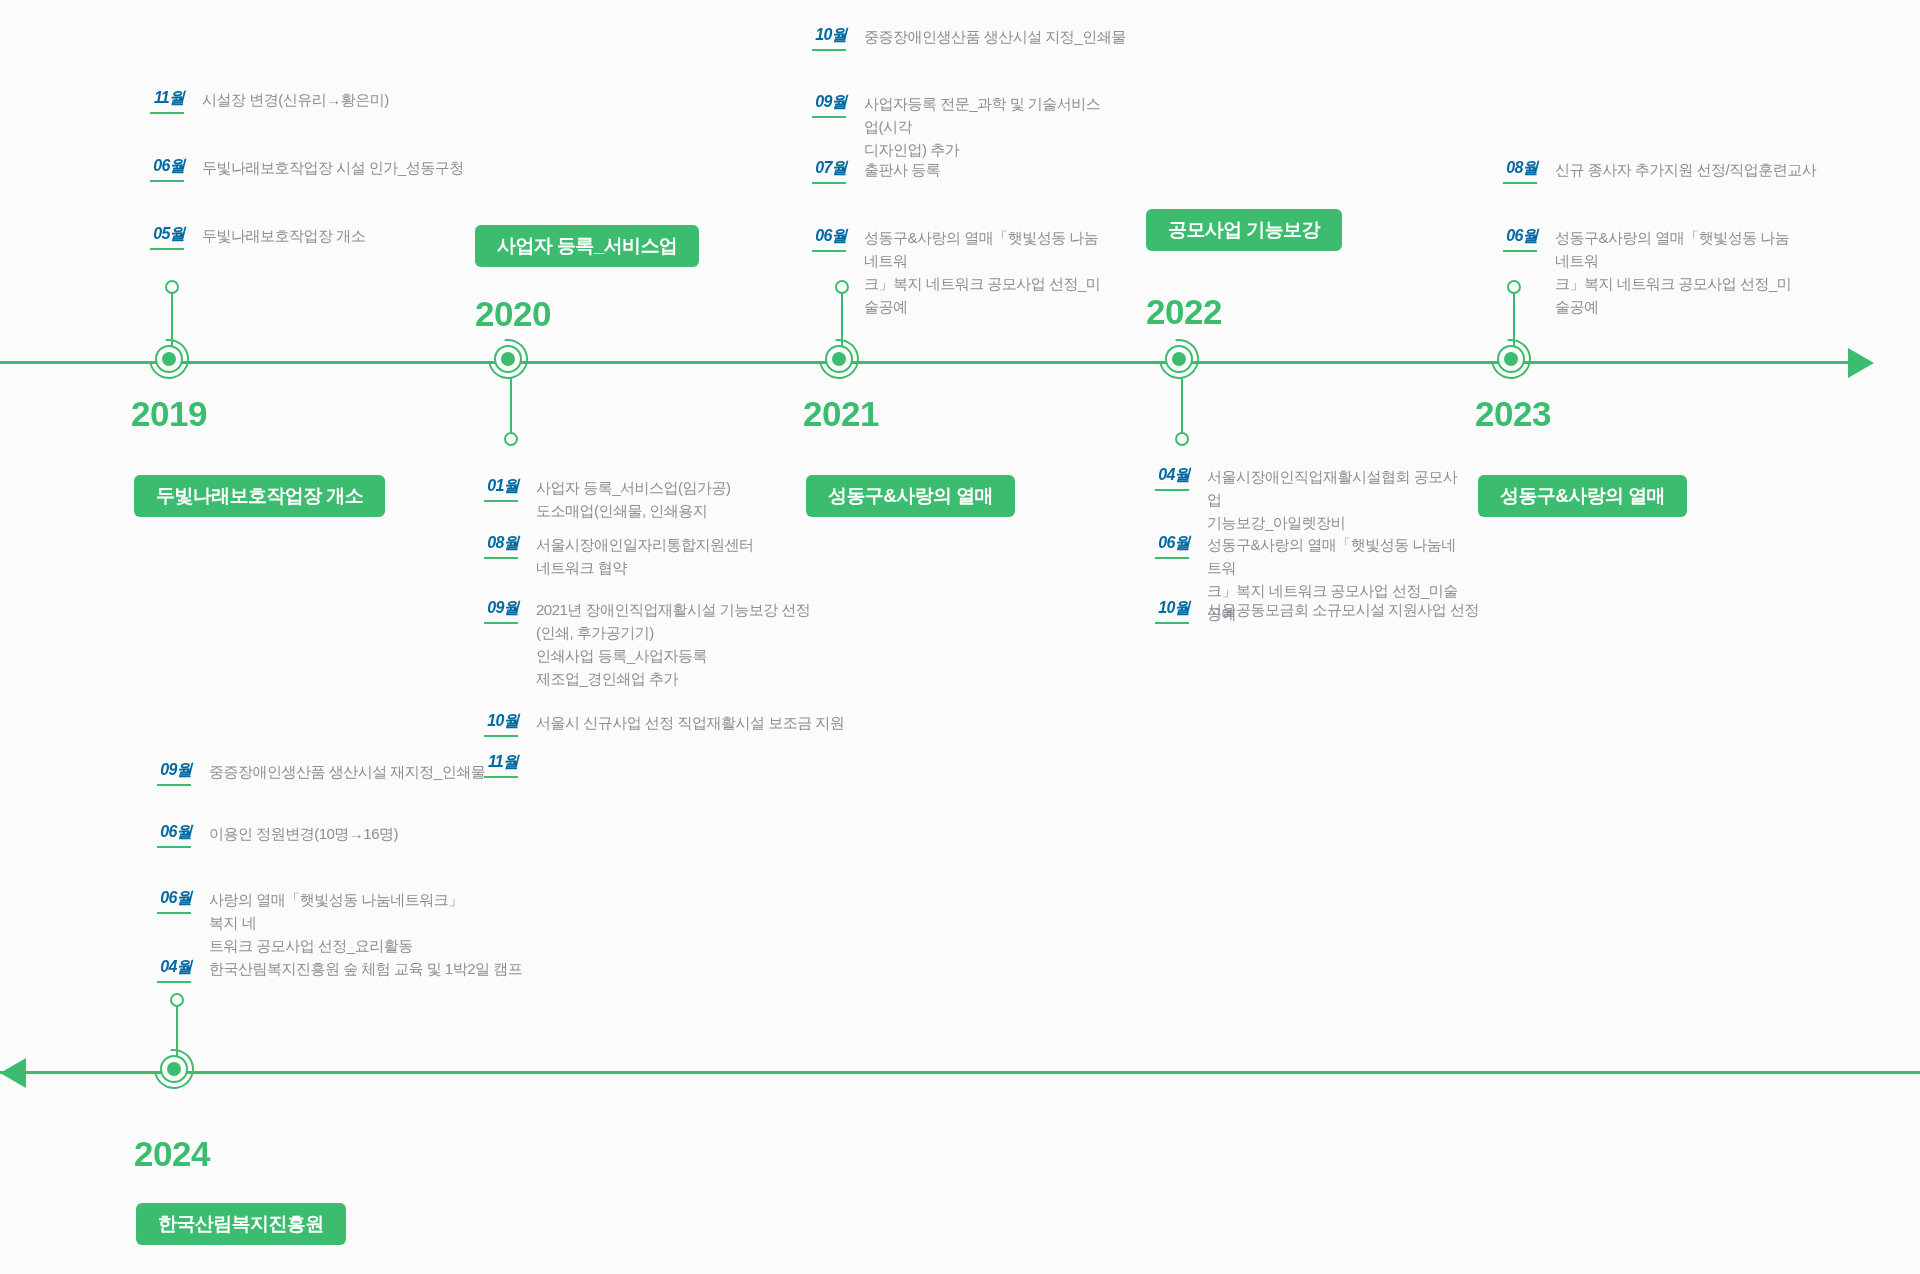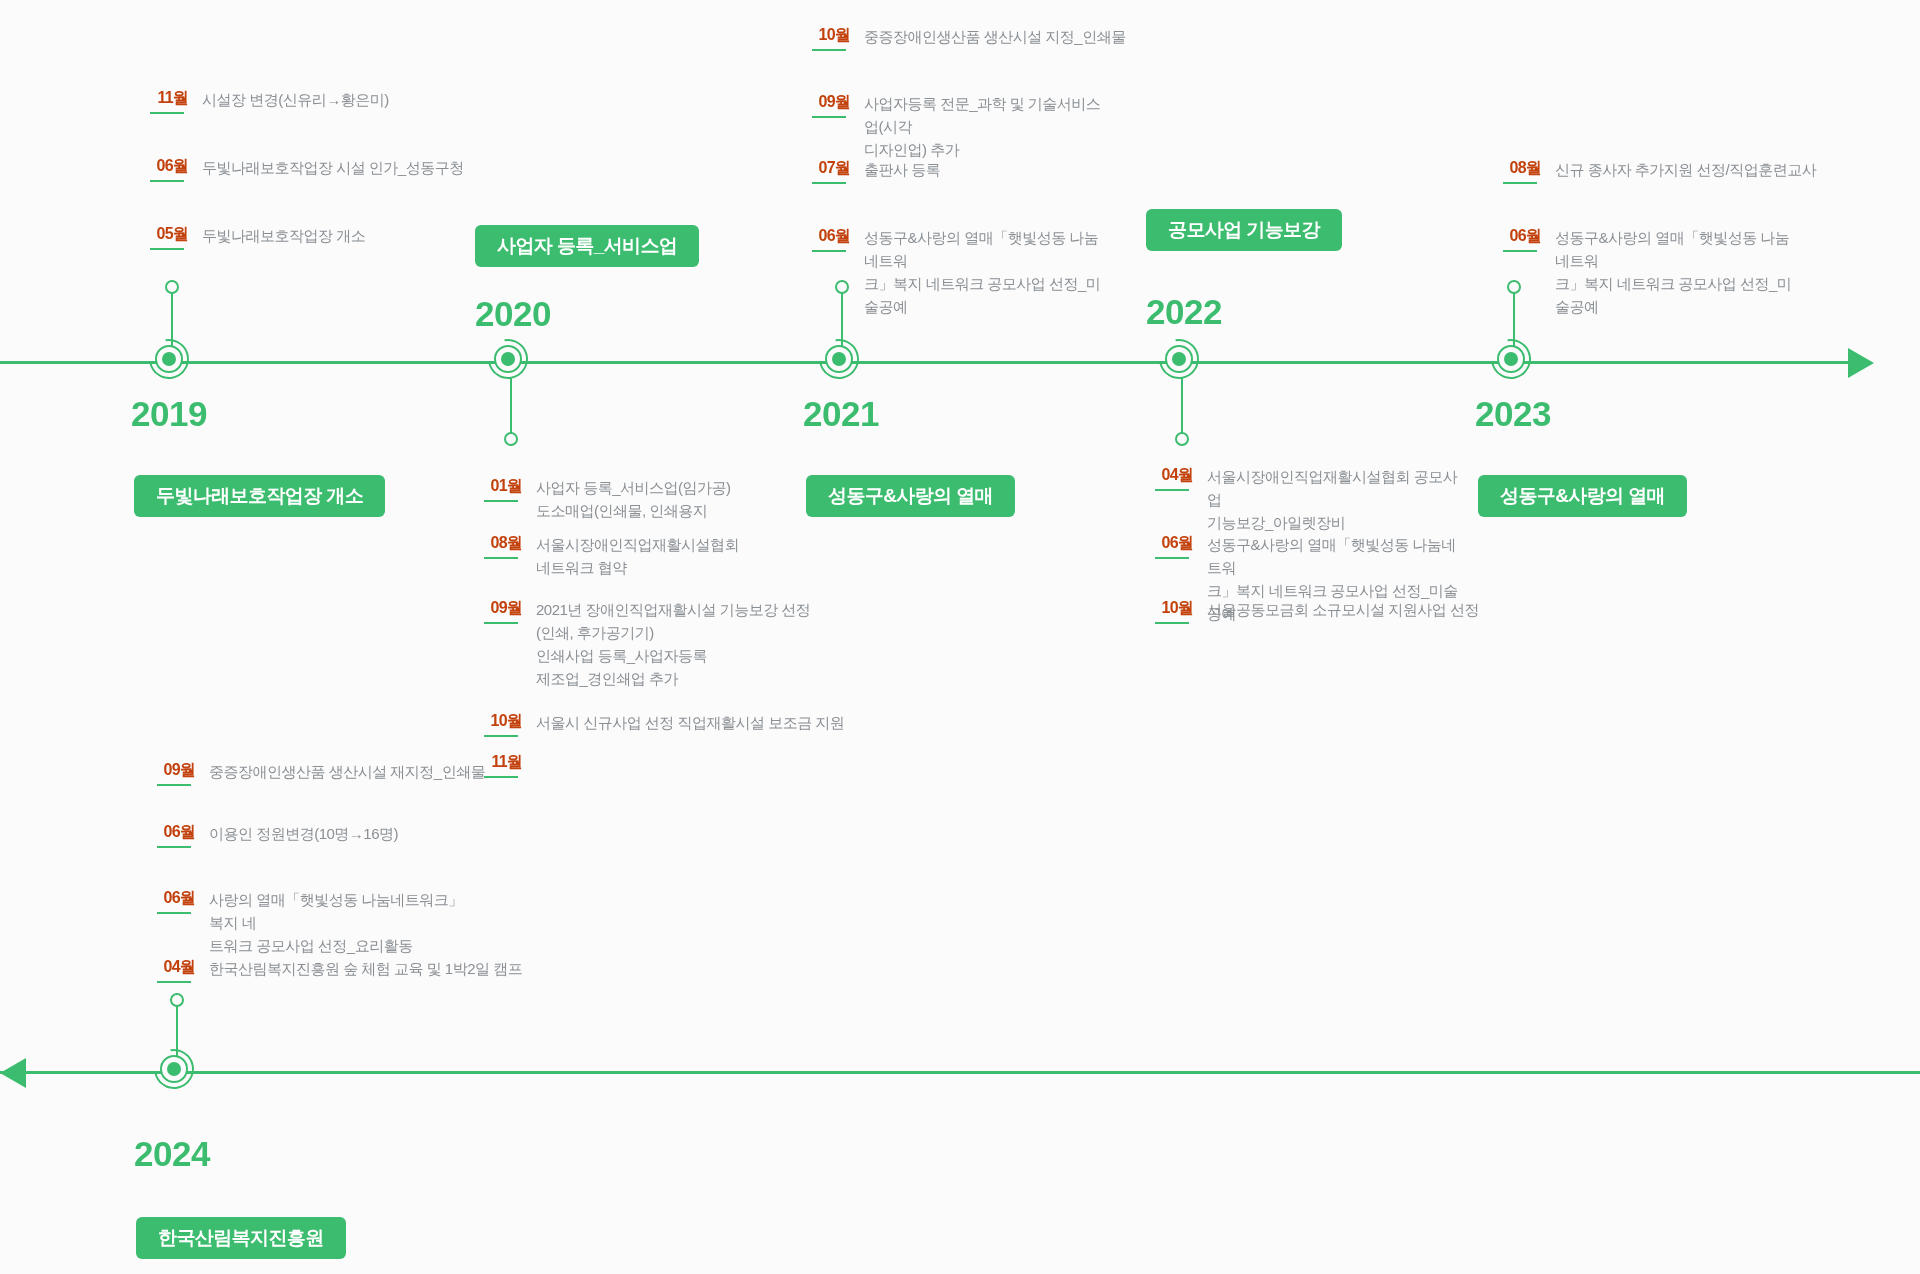--- a/index.html
+++ b/index.html
@@ -67,23 +67,23 @@
     position:absolute;background:#3cbc6e;color:#ffffff;
     border-radius:6px;font-size:19px;font-weight:bold;
     display:flex;align-items:center;justify-content:center;
     padding:0 22px;height:42px;white-space:nowrap;letter-spacing:-0.6px;
   }
 
   
   .event{position:absolute;display:flex;align-items:flex-start;}
   .month{
     position:relative;flex:0 0 auto;width:38px;
-    font-size:16px;font-weight:bold;color:#c2410c;
-    text-align:right;letter-spacing:-0.8px;line-height:20px;
-    padding-bottom:6px;white-space:nowrap;
+    font-size:16px;font-weight:bold;color:#0369a1;
+    text-align:center;letter-spacing:-0.8px;line-height:20px;
+    padding-bottom:6px;white-space:nowrap;font-style:italic;
   }
   .month::after{
     content:"";position:absolute;left:0;bottom:0;width:34px;height:2px;background:#3cbc6e;
   }
   .desc{
     flex:1 1 auto;padding-left:14px;
     font-size:15px;color:#8a8f94;line-height:23px;
     letter-spacing:-0.5px;white-space:pre-line;
   }
 </style>
@@ -131,21 +131,21 @@
   <div class="year" style="left:475px;top:294px;">2020</div>
   <div class="badge" style="left:475px;top:225px;">사업자 등록_서비스업</div>
 
   <div class="event" style="left:484px;top:476px;width:400px;">
     <div class="month">01월</div>
     <div class="desc">사업자 등록_서비스업(임가공)
 도소매업(인쇄물, 인쇄용지</div>
   </div>
   <div class="event" style="left:484px;top:533px;width:400px;">
     <div class="month">08월</div>
-    <div class="desc">서울시장애인직업재활시설협회
+    <div class="desc">서울시장애인일자리통합지원센터
 네트워크 협약</div>
   </div>
   <div class="event" style="left:484px;top:598px;width:440px;">
     <div class="month">09월</div>
     <div class="desc">2021년 장애인직업재활시설 기능보강 선정
 (인쇄, 후가공기기)
 인쇄사업 등록_사업자등록
 제조업_경인쇄업 추가</div>
   </div>
   <div class="event" style="left:484px;top:711px;width:470px;">
@@ -231,21 +231,21 @@
   </div>
 
   <div class="stem" style="left:176px;top:1000px;height:60px;"></div>
   <div class="stem-cap" style="left:176px;top:993px;"></div>
   <div class="node" style="left:177px;top:1072px;">
     <div class="ring"></div>
     <div class="ring2"></div>
     <div class="dot"></div>
   </div>
   <div class="year" style="left:134px;top:1134px;">2024</div>
-  <div class="badge" style="left:136px;top:1203px;margin-top:14px;">한국산림복지진흥원</div>
+  <div class="badge" style="left:136px;top:1203px;">한국산림복지진흥원</div>
 
   <div class="event" style="left:157px;top:760px;width:400px;">
     <div class="month">09월</div>
     <div class="desc">중증장애인생산품 생산시설 재지정_인쇄물</div>
   </div>
   <div class="event" style="left:157px;top:822px;width:400px;">
     <div class="month">06월</div>
     <div class="desc">이용인 정원변경(10명→16명)</div>
   </div>
   <div class="event" style="left:157px;top:888px;width:320px;">

